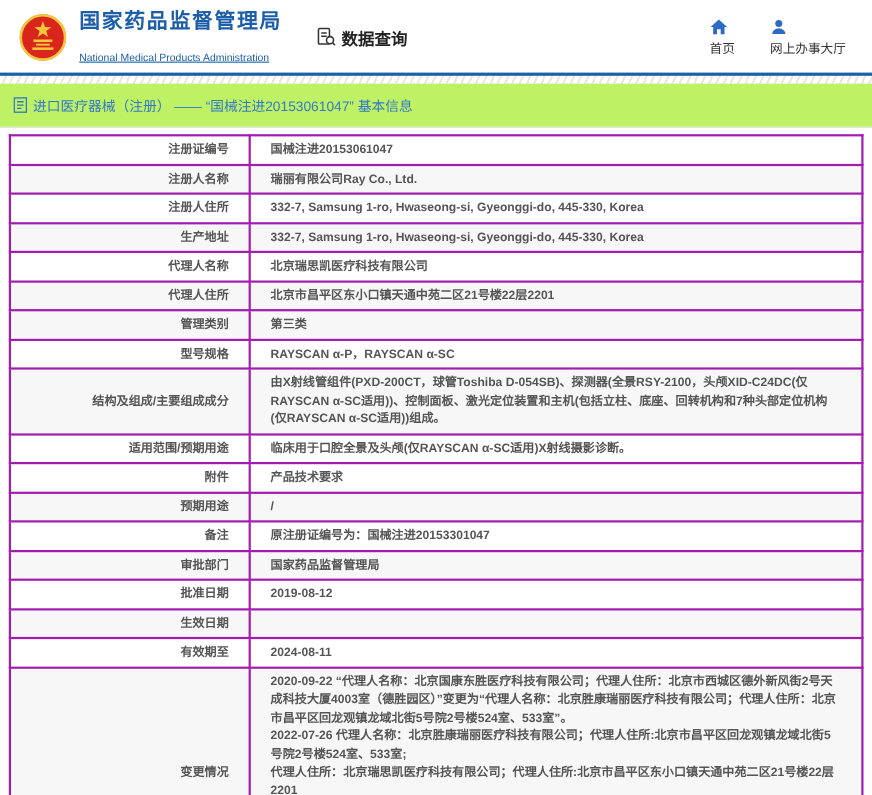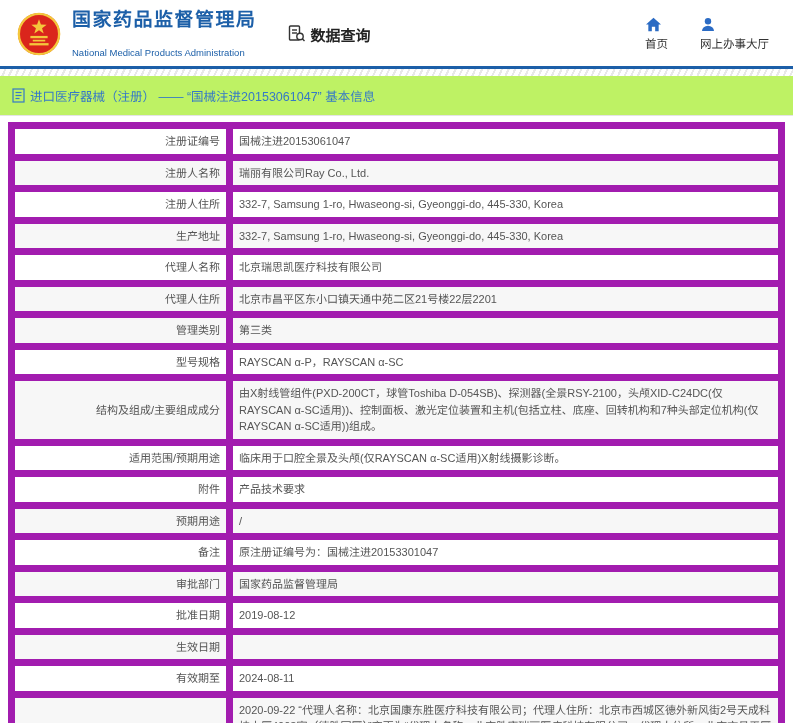--- a/index.html
+++ b/index.html
@@ -8,40 +8,40 @@
     width:793px; height:723px; overflow:hidden;
     background:#fff;
     font-family:"Liberation Sans","DejaVu Sans",sans-serif;
     color:#555;
   }
   
   .header { display:flex; align-items:center; padding:10px 14px 8px 16px; height:66px; background:#fff; }
   .emblem { width:46px; height:46px; flex:0 0 auto; }
   .org-names { margin-left:10px; line-height:1.15; }
   .org-cn { font-size:19px; font-weight:bold; color:#1c5fa8; letter-spacing:1.5px; }
-  .org-en { font-size:9.5px; color:#1c5fa8; margin-top:18px; }
+  .org-en { font-size:9.5px; color:#1c5fa8; margin-top:18px;text-decoration:underline; }
   .data-query { display:flex; align-items:flex-start; gap:5px; margin-left:30px; font-size:15px; font-weight:600; color:#222; cursor:pointer; }
   .top-links { margin-left:auto; display:flex; gap:32px; padding-right:10px; }
   .top-link { display:flex; flex-direction:column; gap:3px; font-size:11.5px; color:#333; cursor:pointer; }
   .top-link svg { display:block; }
   .header-rule { height:3px; background:#1c5fa8; }
   .hatch { height:7px; background:repeating-linear-gradient(115deg,#ffffff 0 4px,#e8e8e8 4px 6px); }
   
   .breadcrumb {
     display:flex; align-items:center; gap:5px;
     background:#bef264; border-bottom:1px solid #e4e4e4;
     padding:10px 12px; font-size:12.5px; color:#3579c6;
   }
   
   .table-wrap { margin:6px 8px 0 8px; }
   table.info { border-collapse:collapse; width:100%; table-layout:fixed; }
   table.info th, table.info td {
-    border:7px solid #a21caf;
-    font-size:11px; line-height:1.5; font-weight:normal;
-    padding:4px 6px; vertical-align:middle;
+    border:2px solid #a21caf;
+    font-size:11px; line-height:1.5; font-weight:bold;
+    padding:4px 18px; vertical-align:middle;
   }
   table.info th.lbl { width:218px; text-align:right; color:#555; }
   table.info td { color:#555; white-space:pre-line; word-wrap:break-word; }
   table.info tr.alt { background:#f7f7f7; }
 </style>
 </head>
 <body>
 
 <div class="header">
   <svg class="emblem" viewBox="0 0 48 48">

